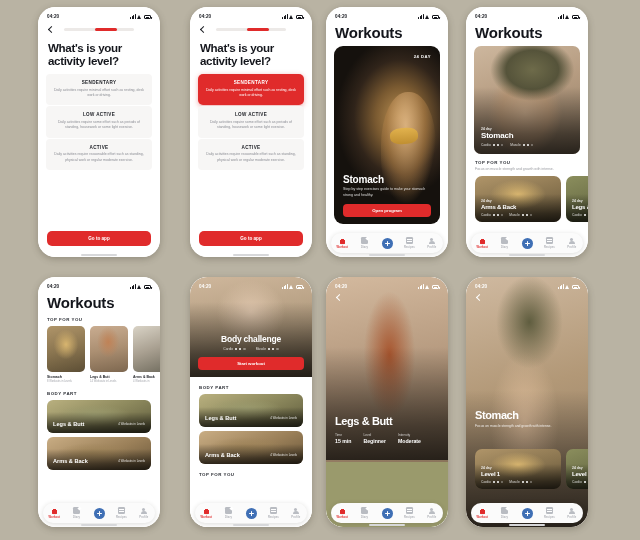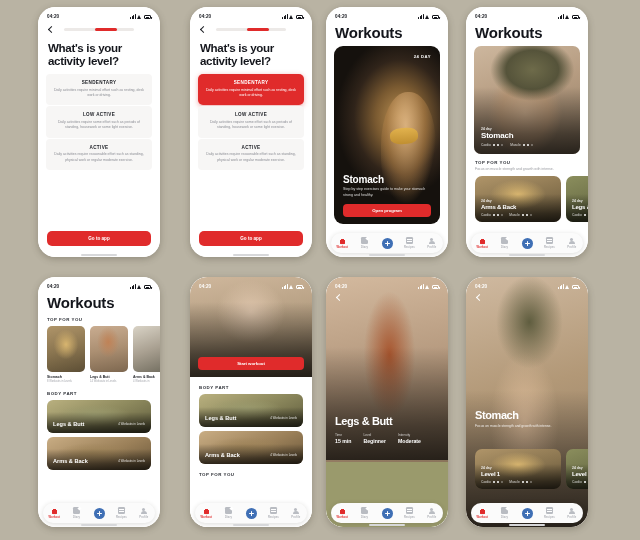--- a/index.html
+++ b/index.html
@@ -531,20 +531,37 @@
             <span class="sig">
                 <i></i>
                 <i></i>
                 <i></i>
                 <i></i>
               </span>
             <span class="wifi"></span>
             <span class="batt"></span>
           </span>
         </div>
+        <div style="position:absolute;left:0;right:0;bottom:26px;text-align:center;">
+          <div class="ic-title" style="font-size:8.5px;">Body challenge</div>
+          <div class="dots-row" style="justify-content:center;gap:10px;">
+            <span class="dotgrp">
+                <span class="lb">Cardio</span>
+                <i class="dot"></i>
+                <i class="dot"></i>
+                <i class="dot off"></i>
+              </span>
+            <span class="dotgrp">
+                <span class="lb">Muscle</span>
+                <i class="dot"></i>
+                <i class="dot"></i>
+                <i class="dot off"></i>
+              </span>
+          </div>
+        </div>
         <button class="hero-btn" style="bottom:7px;left:8px;right:8px;height:13px;">Start workout</button>
       </div>
 
       <div style="position:absolute;left:0;right:0;top:100px;bottom:0;background:#fff;">
         <div class="sect-title" style="padding-top:8px;">BODY PART</div>
         <div class="wide-card ph-arms" style="margin-top:2px;">
           <div class="shade-b"></div>
           <div class="wc-t">Legs &amp; Butt</div>
           <div class="wc-n">4 Workouts in Levels</div>
         </div>

